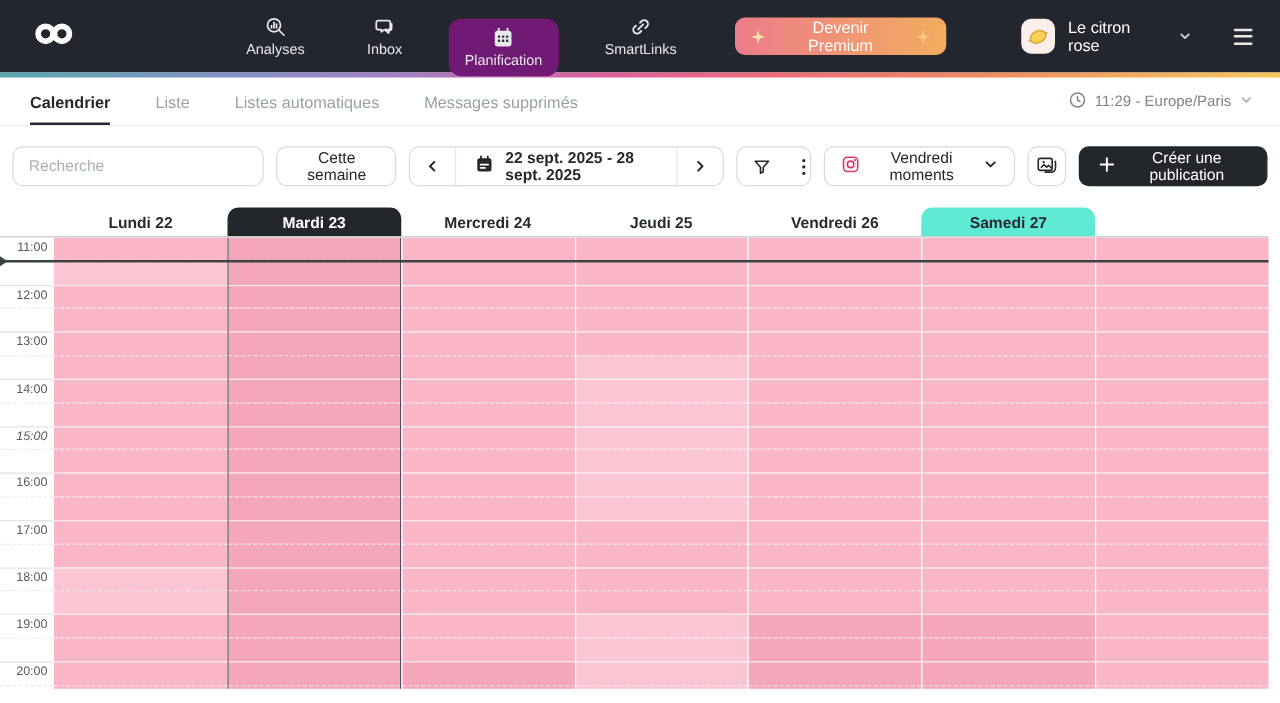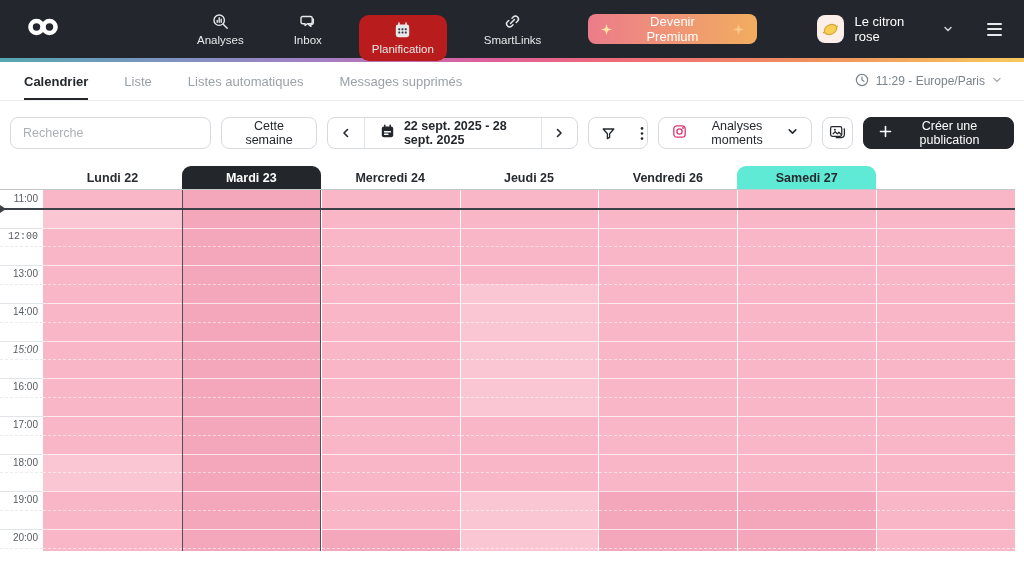--- a/index.html
+++ b/index.html
@@ -6,21 +6,21 @@
   html,body { width:1024px; height:562px; overflow:hidden; background:#fff;
     font-family:"Liberation Sans", sans-serif; }
 
   
   .navbar { height:58px; background:#23272d; display:flex; align-items:center;
     padding:0 18px 0 26px; }
   .logo { display:flex; align-items:center; cursor:pointer; }
   .nav-items { display:flex; gap:24px; margin-left:124px; align-items:center; }
   .nav-item { display:flex; flex-direction:column; align-items:center; gap:3px;
     color:#e7e9eb; font-size:11.5px; padding:6px 13px; border-radius:10px; cursor:pointer; }
-  .nav-item.active { background:#b91c1c;margin-top:17px; }
+  .nav-item.active { background:#701a75;margin-top:17px; }
   .nicon { height:19px; display:flex; align-items:center; }
   .premium { margin-left:34px; height:30px; border:none; border-radius:8px;
     background:linear-gradient(90deg,#ec7c8b,#f2ad5f); color:#fff; font-size:13px;
     padding:0 13px; display:flex; align-items:center; gap:10px; font-family:inherit; cursor:pointer; }
   .sparkle { display:flex; }
   .sparkle.dim { opacity:.55; }
   .account { margin-left:60px; display:flex; align-items:center; gap:10px; color:#fff;
     font-size:13px; cursor:pointer; }
   .avatar { width:28px; height:28px; border-radius:8px; background:#fcefe9;
     display:flex; align-items:center; justify-content:center; }
@@ -251,21 +251,21 @@
     </button>
   </div>
   <button class="btn moments">
     <span>
       <svg width="15" height="15" viewBox="0 0 15 15" fill="none" stroke="#e0366e" stroke-width="1.3">
           <rect x="1.8" y="1.8" width="11.4" height="11.4" rx="3.2"></rect>
           <circle cx="7.5" cy="7.5" r="2.6"></circle>
           <circle cx="11" cy="4" r=".9" fill="#e0366e" stroke="none"></circle>
         </svg>
     </span>
-    <span>Analyses moments</span>
+    <span>Vendredi moments</span>
     <span>
       <svg width="11" height="11" viewBox="0 0 10 10" fill="none" stroke="#24282d" stroke-width="1.4" stroke-linecap="round" stroke-linejoin="round">
           <path d="M2 3.5L5 6.5l3-3"></path>
         </svg>
     </span>
   </button>
   <button class="btn iconbtn">
     <span>
       <svg width="17" height="17" viewBox="0 0 16 16" fill="none" stroke="#24282d" stroke-width="1.2">
           <rect x="1.5" y="3.5" width="10.5" height="9" rx="1.6"></rect>
@@ -311,21 +311,21 @@
       <div class="g-cell half"></div>
       <div class="g-cell hour"></div>
       <div class="g-cell half"></div>
       <div class="g-cell hour"></div>
       <div class="g-cell half"></div>
       <div class="g-cell hour"></div>
       <div class="g-cell half"></div>
       <div class="g-cell hour"></div>
       <div class="g-cell half"></div>
       <div class="time-label" style="top: 0px;">11:00</div>
-      <div class="time-label" style="top: 37.66px; font-family: Liberation Mono, monospace;">12:00</div>
+      <div class="time-label" style="top: 37.66px;">12:00</div>
       <div class="time-label" style="top: 75.32px;">13:00</div>
       <div class="time-label" style="top: 112.98px;">14:00</div>
       <div class="time-label" style="top: 150.64px; font-style: italic;">15:00</div>
       <div class="time-label" style="top: 188.3px;">16:00</div>
       <div class="time-label" style="top: 225.96px;">17:00</div>
       <div class="time-label" style="top: 263.62px;">18:00</div>
       <div class="time-label" style="top: 301.28px;">19:00</div>
       <div class="time-label" style="top: 338.94px;">20:00</div>
     </div>
 <div class="day-col c0">

